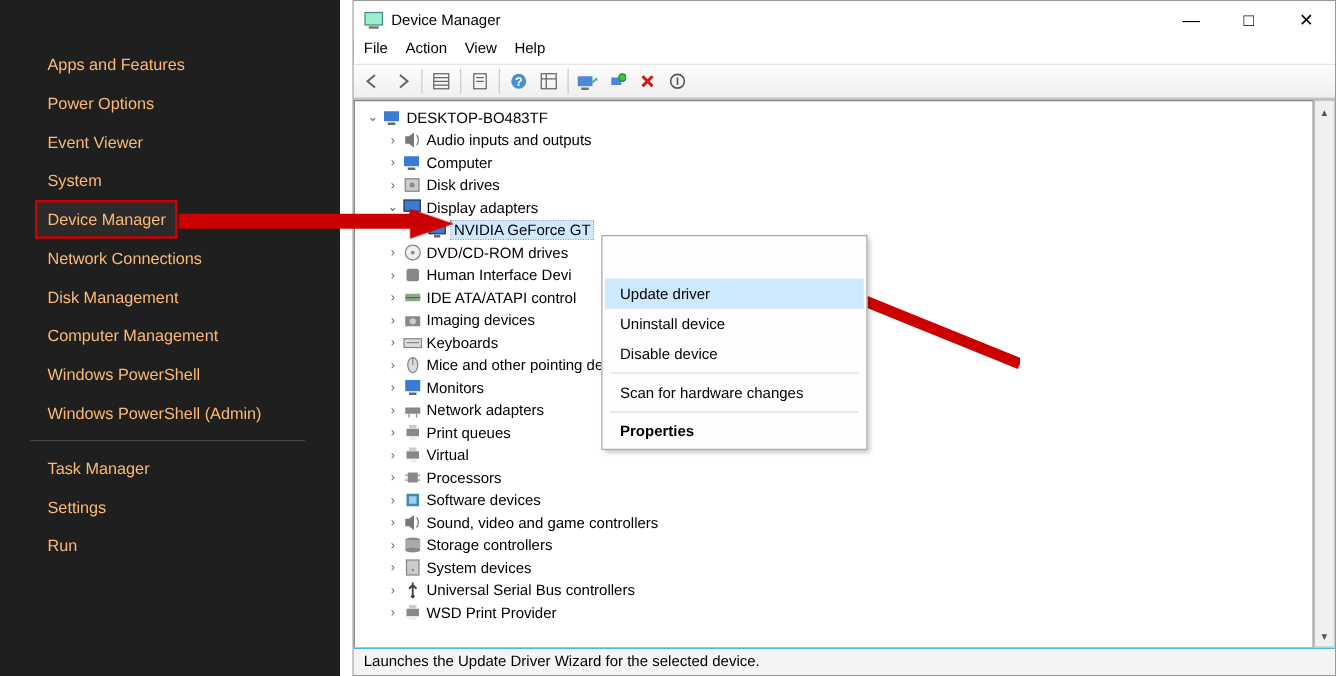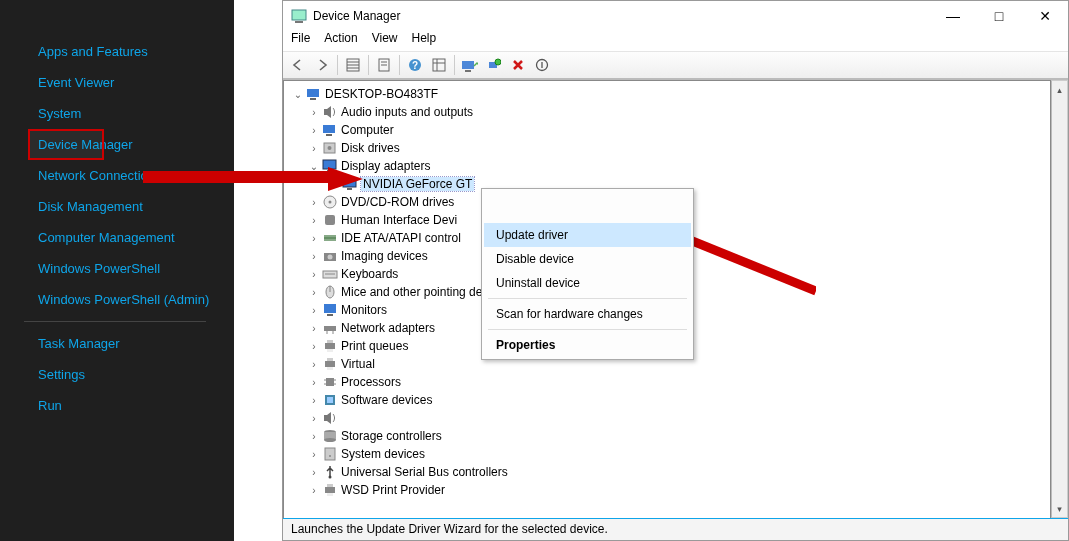--- a/index.html
+++ b/index.html
@@ -1,18 +1,18 @@
 <!DOCTYPE html>
 <html><head>
 <meta charset="utf-8">
 <style>
   * { box-sizing: border-box; margin: 0; padding: 0; }
   body { font-family: "Segoe UI", Tahoma, sans-serif; font-size: 12px; background: #fff; width: 1069px; height: 541px; overflow: hidden; position: relative; }
   
-  .winx-menu { position: absolute; left: 0; top: 0; width: 234px; height: 541px; background: #1f1f1f; color: #0ea5e9; padding-top: 36px; }
+  .winx-menu { position: absolute; left: 0; top: 0; width: 272px; height: 541px; background: #1f1f1f; color: #fdba74; padding-top: 36px; }
   .winx-menu .group { padding: 0; }
   .winx-menu .item { padding: 8px 12px 8px 38px; font-size: 13px; cursor: pointer; white-space: nowrap; }
   .winx-menu .item.highlight { outline: 2px solid #c00; outline-offset: -2px; background: #2b2b2b; padding-right: 60px; margin-right: 130px; margin-left: 28px; padding-left: 10px; }
   .winx-menu .sep { height: 1px; background: #444; margin: 6px 28px 6px 24px; }
   
   .win { position: absolute; left: 282px; top: 0; width: 787px; height: 541px; border: 1px solid #999; background: #fff; display: flex; flex-direction: column; }
   .titlebar { height: 30px; display: flex; align-items: center; padding: 0 0 0 8px; background: #fff; }
   .titlebar .tb-icon { width: 16px; height: 16px; margin-right: 6px; }
   .titlebar .tb-title { flex: 1; font-size: 12px; }
   .titlebar .tb-btns { display: flex; }
@@ -49,20 +49,21 @@
   .arrow-small { position: absolute; left: 576px; top: 196px; width: 240px; height: 100px; z-index: 5; }
   
   svg { display: block; }
 </style>
 </head>
 <body>
 
 <div class="winx-menu">
     <div class="group">
       <div class="item">Apps and Features</div>
+      <div class="item">Power Options</div>
       <div class="item">Event Viewer</div>
       <div class="item">System</div>
       <div class="item highlight">Device Manager</div>
       <div class="item">Network Connections</div>
       <div class="item">Disk Management</div>
       <div class="item">Computer Management</div>
       <div class="item">Windows PowerShell</div>
       <div class="item">Windows PowerShell (Admin)</div>
     </div>
     <div class="sep"></div>
@@ -350,20 +351,21 @@
           <span class="label">Software devices</span>
         </div>
         <div class="node lvl1">
           <span class="tw ">›</span>
           <span class="icon">
             <svg width="16" height="16" viewBox="0 0 16 16">
               <path d="M2 5h3l4-3v12l-4-3H2z" fill="#777"></path>
               <path d="M11 4c2 2 2 6 0 8" fill="none" stroke="#777"></path>
             </svg>
           </span>
+          <span class="label">Sound, video and game controllers</span>
         </div>
         <div class="node lvl1">
           <span class="tw ">›</span>
           <span class="icon">
             <svg width="16" height="16" viewBox="0 0 16 16">
               <ellipse cx="8" cy="4" rx="6" ry="2" fill="#888"></ellipse>
               <rect x="2" y="4" width="12" height="8" fill="#aaa"></rect>
               <ellipse cx="8" cy="12" rx="6" ry="2" fill="#888"></ellipse>
             </svg>
           </span>
@@ -404,22 +406,22 @@
     <div class="scrolltrack">
       <div class="up">▴</div>
       <div class="down">▾</div>
     </div>
   </div>
   <div class="statusbar">Launches the Update Driver Wizard for the selected device.</div>
 </div>
 
 <div class="ctx">
     <div class="ci hover">Update driver</div>
+    <div class="ci">Uninstall device</div>
     <div class="ci">Disable device</div>
-    <div class="ci">Uninstall device</div>
     <div class="csep"></div>
     <div class="ci">Scan for hardware changes</div>
     <div class="csep"></div>
     <div class="ci bold">Properties</div>
   </div>
 
 <svg class="arrow-big" viewBox="0 0 220 40">
   <line x1="0" y1="10" x2="190" y2="10" stroke="#c00" stroke-width="12"></line>
   <polygon points="185,0 220,12 185,24" fill="#c00"></polygon>
 </svg>

